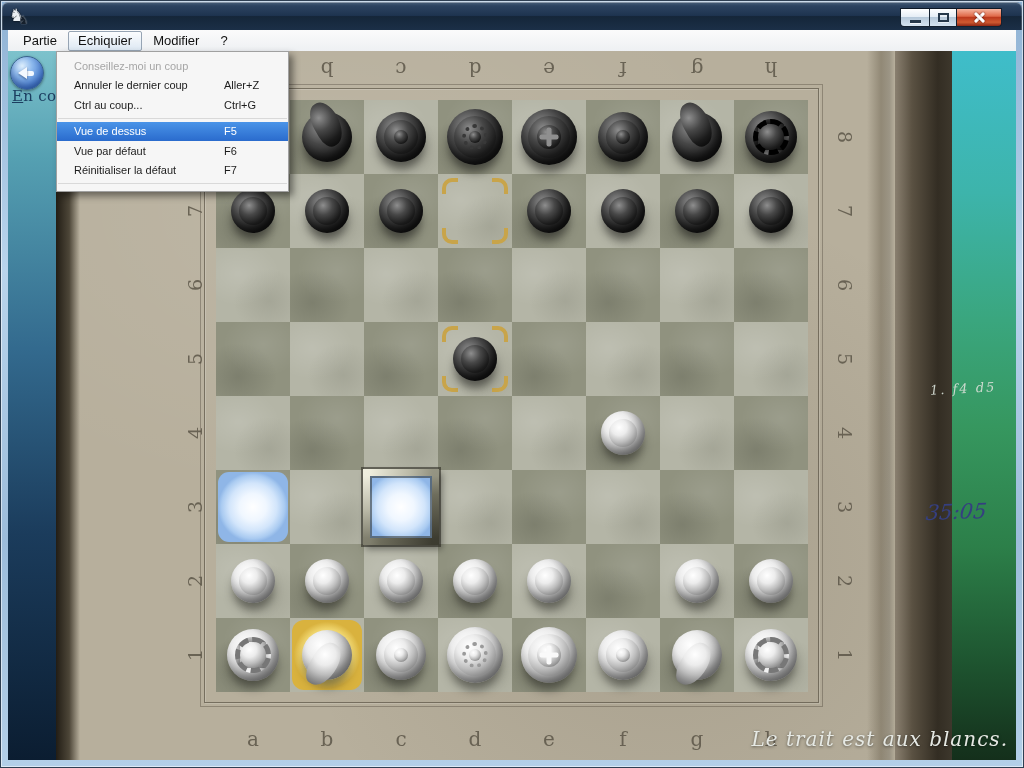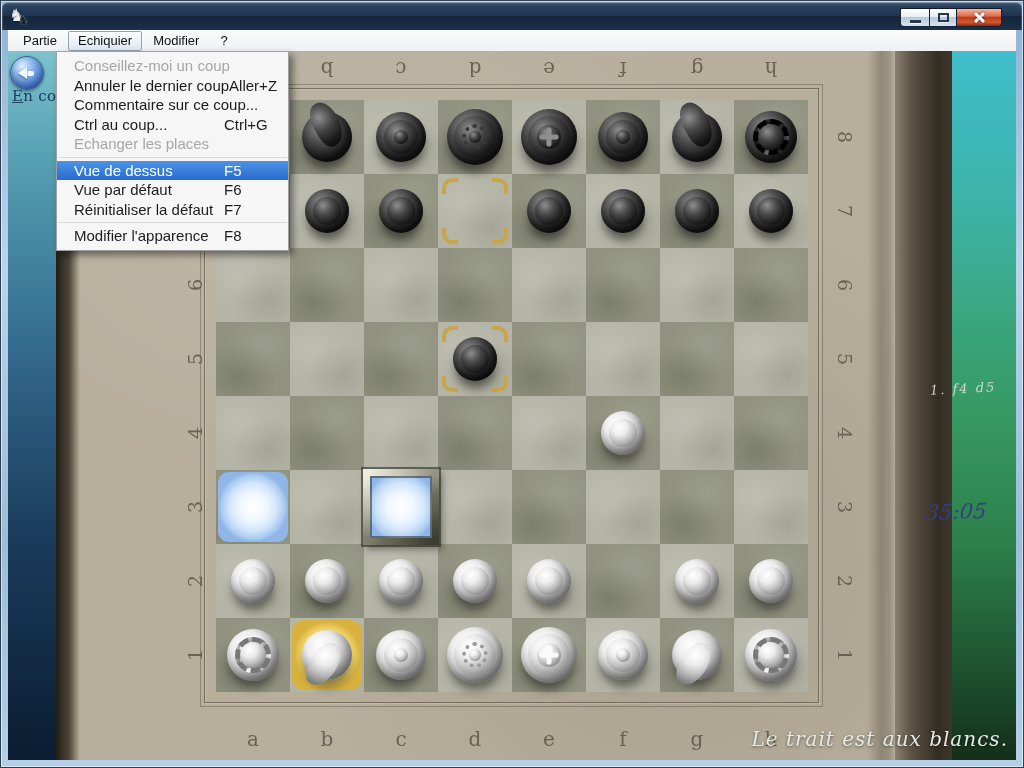--- a/index.html
+++ b/index.html
@@ -115,21 +115,21 @@
   #movelist{position:absolute;left:922px;top:330px;font:italic 13px "DejaVu Serif",serif;color:rgba(215,222,214,.92);
     transform:rotate(-3deg);letter-spacing:2px;z-index:6;}
   #clock{position:absolute;left:918px;top:449px;font:italic 21px "DejaVu Serif",serif;color:#353f80;
     transform:skewX(-8deg) rotate(-2deg);z-index:6;}
   #statusmsg{position:absolute;right:8px;top:676px;font:italic 20px "DejaVu Serif",serif;color:#e6e9e4;
     text-shadow:0 1px 3px rgba(0,0,0,.5);letter-spacing:1px;z-index:6;white-space:nowrap;}
 
   
   #dropdown{position:absolute;left:56px;top:51px;width:233px;background:#f6f6f6;border:1px solid #a0a0a0;
     box-shadow:4px 4px 7px rgba(0,0,0,.45);padding:4px 0;z-index:50;list-style:none;margin:0;}
-  #dropdown li{display:flex;align-items:center;height:19.5px;padding:0 12px 0 17px;font-size:15px;color:#1c1c1c;}
+  #dropdown li{display:flex;align-items:center;height:19.5px;padding:0 12px 0 17px;font-size:11px;color:#1c1c1c;}
   #dropdown li .mi-label{flex:1;white-space:nowrap;}
   #dropdown li .mi-shortcut{width:52px;text-align:left;}
   #dropdown li.disabled{color:#a6a6a6;}
   #dropdown li.hl{background:linear-gradient(180deg,#4a94e8,#2a6bcd);color:#fff;}
   #dropdown .sep{border:none;border-top:1px solid #d9d9d9;margin:3px 1px;}
 </style>
 </head>
 <body>
 
 <div id="frame-outline"></div>
@@ -449,42 +449,30 @@
 <ul id="dropdown">
   <li class="disabled">
       <span class="mi-label">Conseillez-moi un coup</span>
       <span class="mi-shortcut"></span>
     </li>
   <li>
       <span class="mi-label">Annuler le dernier coup</span>
       <span class="mi-shortcut">Aller+Z</span>
     </li>
   <li>
-      <span class="mi-label">Commentaire sur ce coup...</span>
-      <span class="mi-shortcut"></span>
-    </li>
-  <li>
       <span class="mi-label">Ctrl au coup...</span>
       <span class="mi-shortcut">Ctrl+G</span>
-    </li>
-  <li class="disabled">
-      <span class="mi-label">Echanger les places</span>
-      <span class="mi-shortcut"></span>
     </li>
   <hr class="sep">
   <li class="hl">
       <span class="mi-label">Vue de dessus</span>
       <span class="mi-shortcut">F5</span>
     </li>
   <li>
       <span class="mi-label">Vue par défaut</span>
       <span class="mi-shortcut">F6</span>
     </li>
   <li>
       <span class="mi-label">Réinitialiser la défaut</span>
       <span class="mi-shortcut">F7</span>
     </li>
   <hr class="sep">
-  <li>
-      <span class="mi-label">Modifier l'apparence</span>
-      <span class="mi-shortcut">F8</span>
-    </li>
 </ul>
 
 </body></html>

